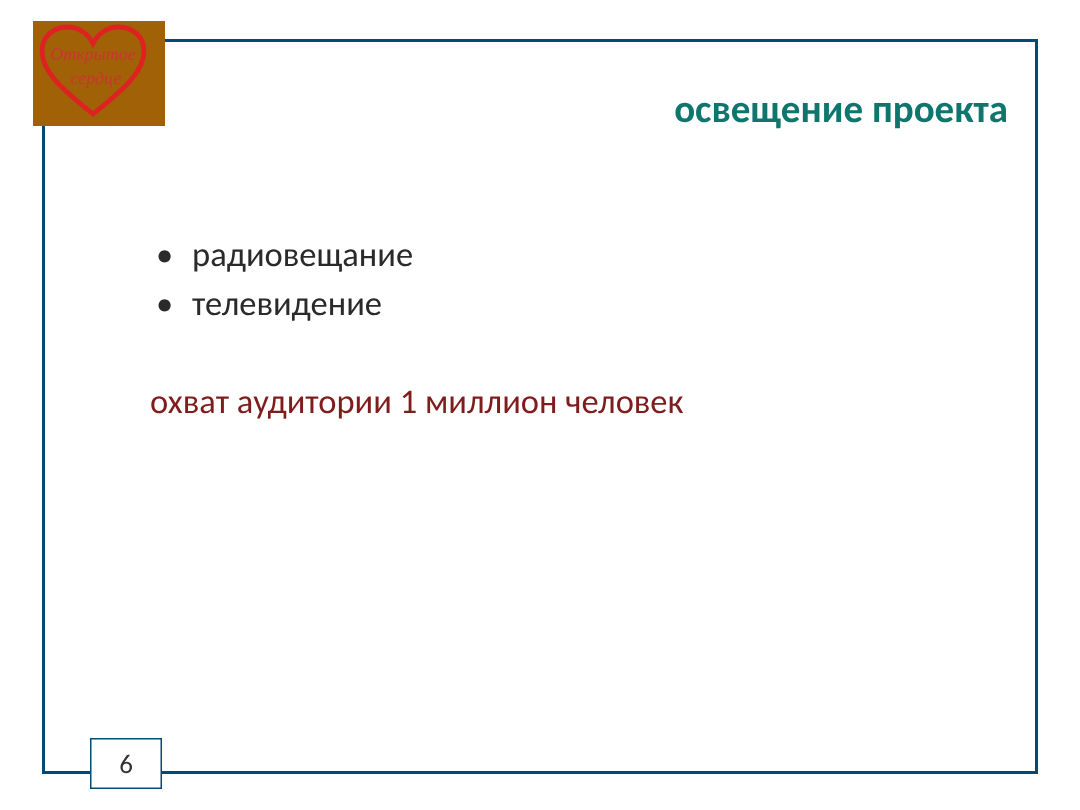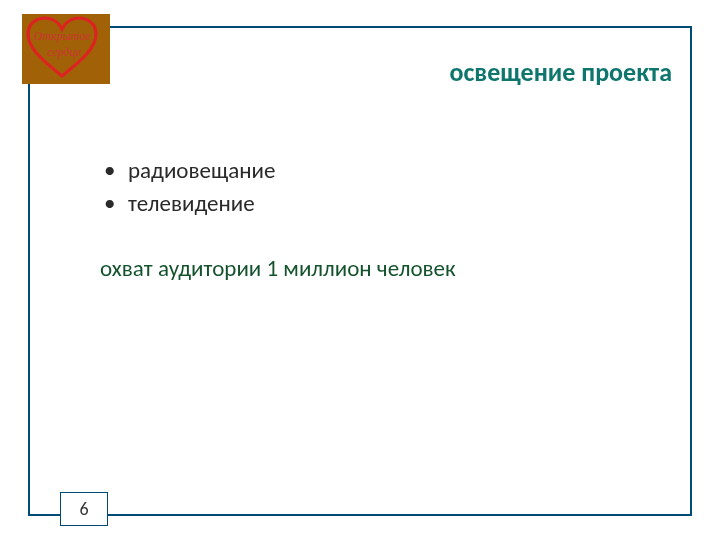--- a/index.html
+++ b/index.html
@@ -59,21 +59,21 @@
   .bullets li::before {
     content: "•";
     position: absolute;
     left: 4px;
     top: 0;
     font-size: 23px;
     color: #2a2a2a;
   }
   .summary {
     font-size: 23px;
-    color: #14532d;
+    color: #7f1d1d;
   }
   .page-num-box {
     position: absolute;
     bottom: 14px;
     left: 60px;
     width: 48px;
     height: 34px;
     background: #ffffff;
     border: 1px solid #004a78;
     display: flex;

